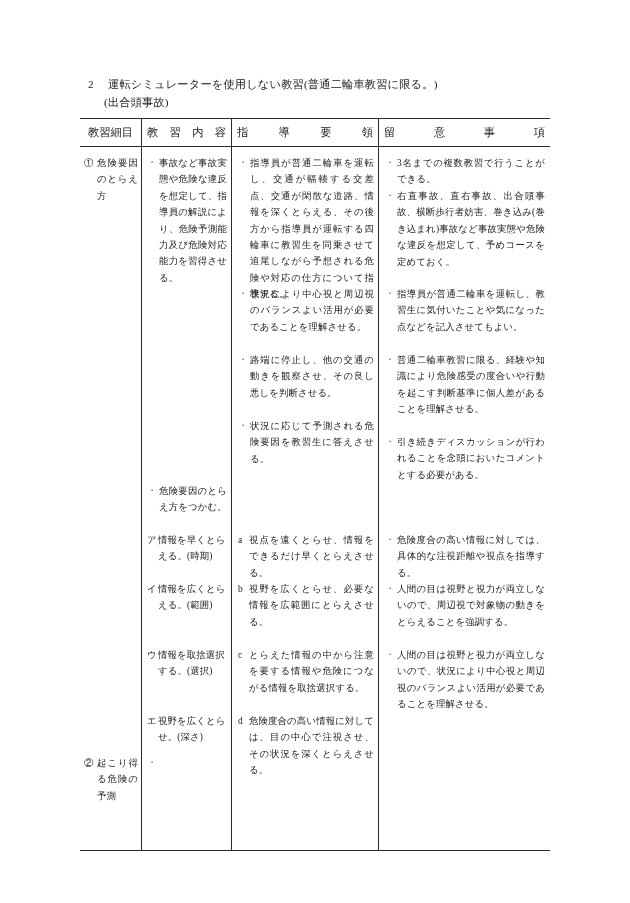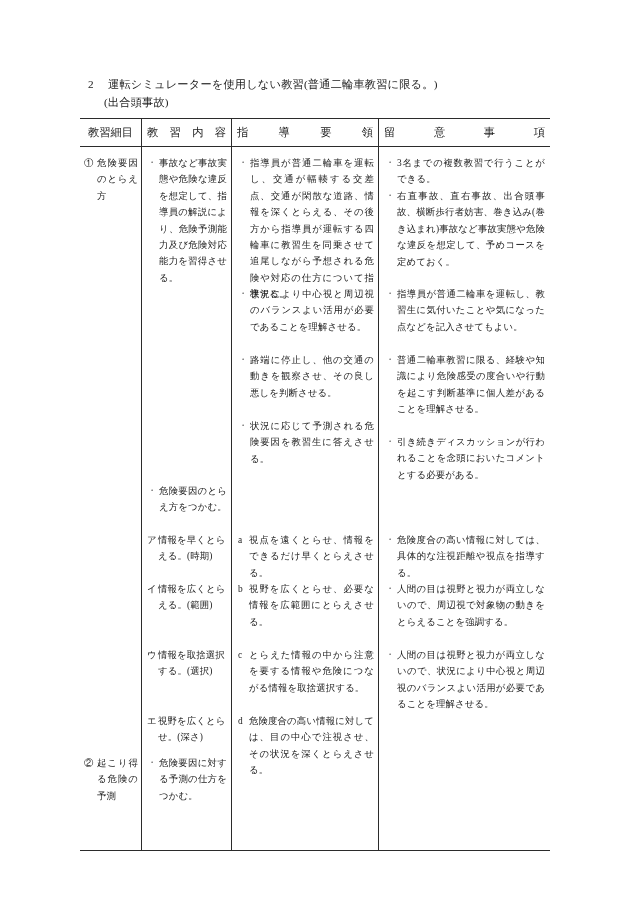--- a/index.html
+++ b/index.html
@@ -210,21 +210,20 @@
           <span class="mk">ウ</span>
           <span class="txt nj">情報を取捨選択する。(選択)</span>
         </div>
         <div class="blk item" style="top:566px;">
           <span class="mk">エ</span>
           <span class="txt nj">視野を広くとらせ。(深さ)</span>
         </div>
 
         <div class="blk item" style="top:608px;">
           <span class="mk dot">・</span>
-          <span class="txt">危険要因に対する予測の仕方をつかむ。</span>
         </div>
 
       </div>
 
       <div class="col c3">
 
         <div class="blk item" style="top:8px;">
           <span class="mk dot">・</span>
           <span class="txt">指導員が普通二輪車を運転し、交通が輻輳する交差点、交通が閑散な道路、情報を深くとらえる、その後方から指導員が運転する四輪車に教習生を同乗させて追尾しながら予想される危険や対応の仕方について指導する。</span>
         </div>

